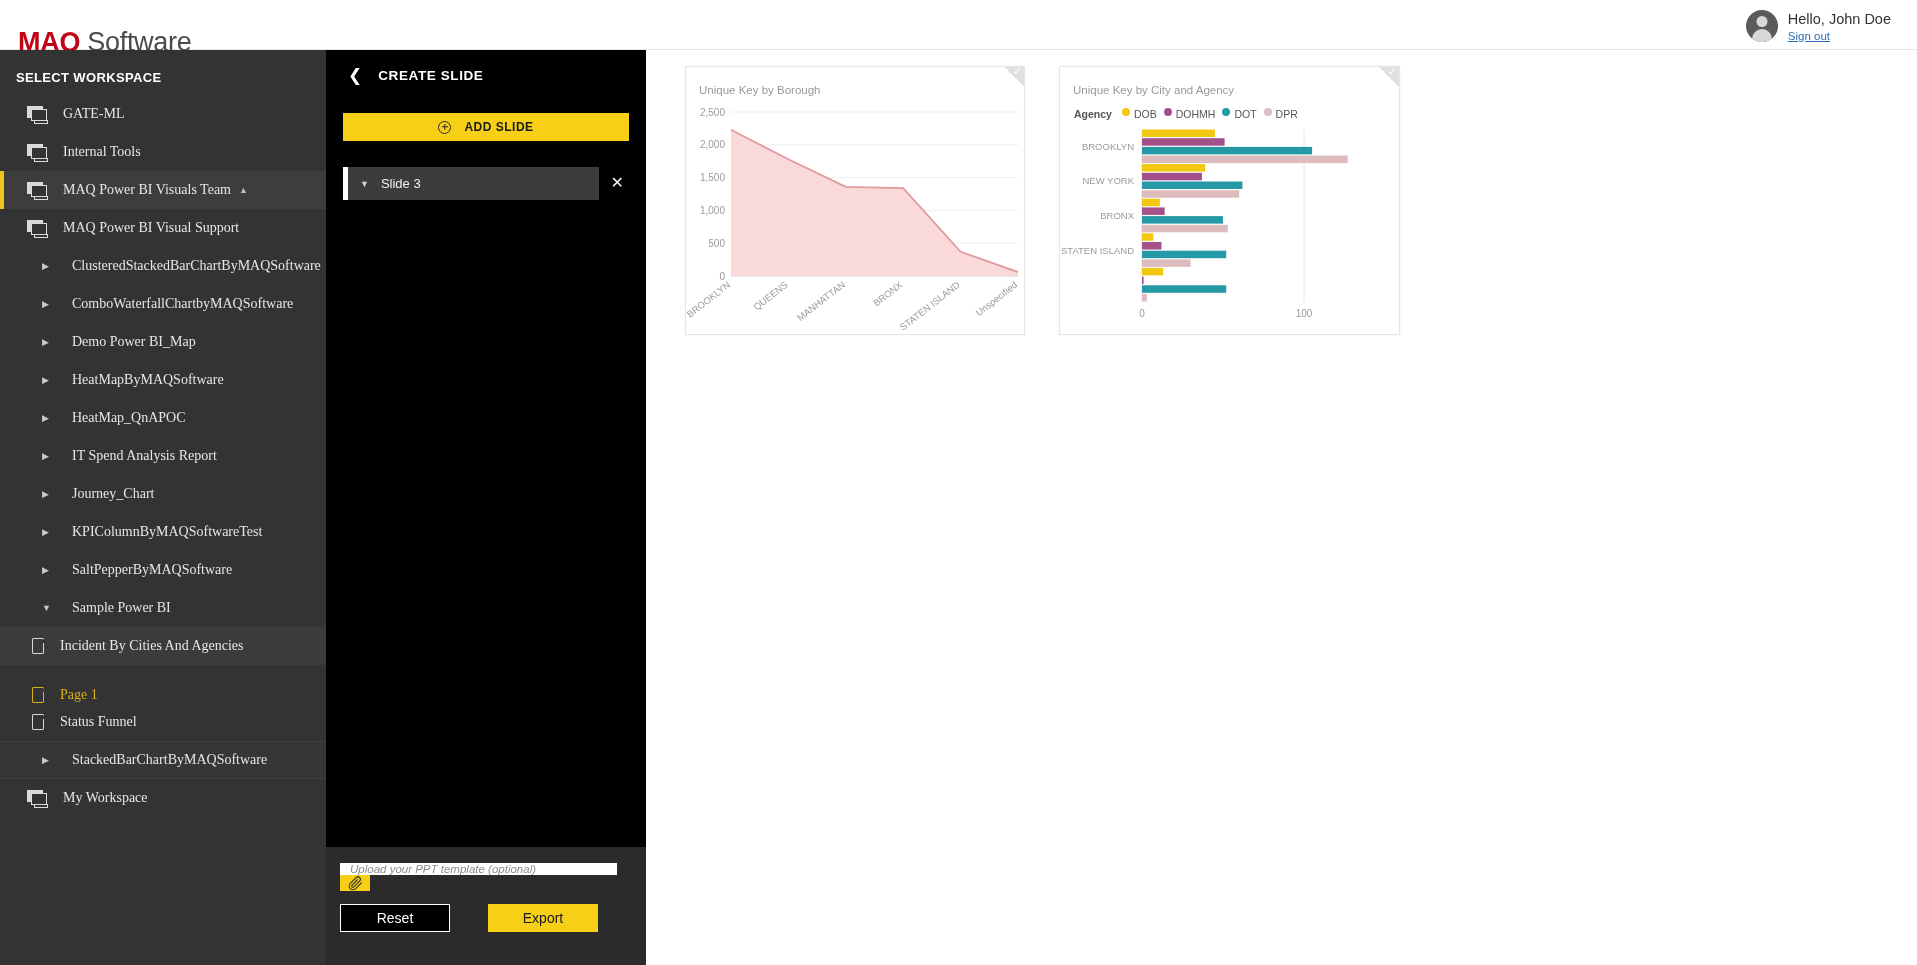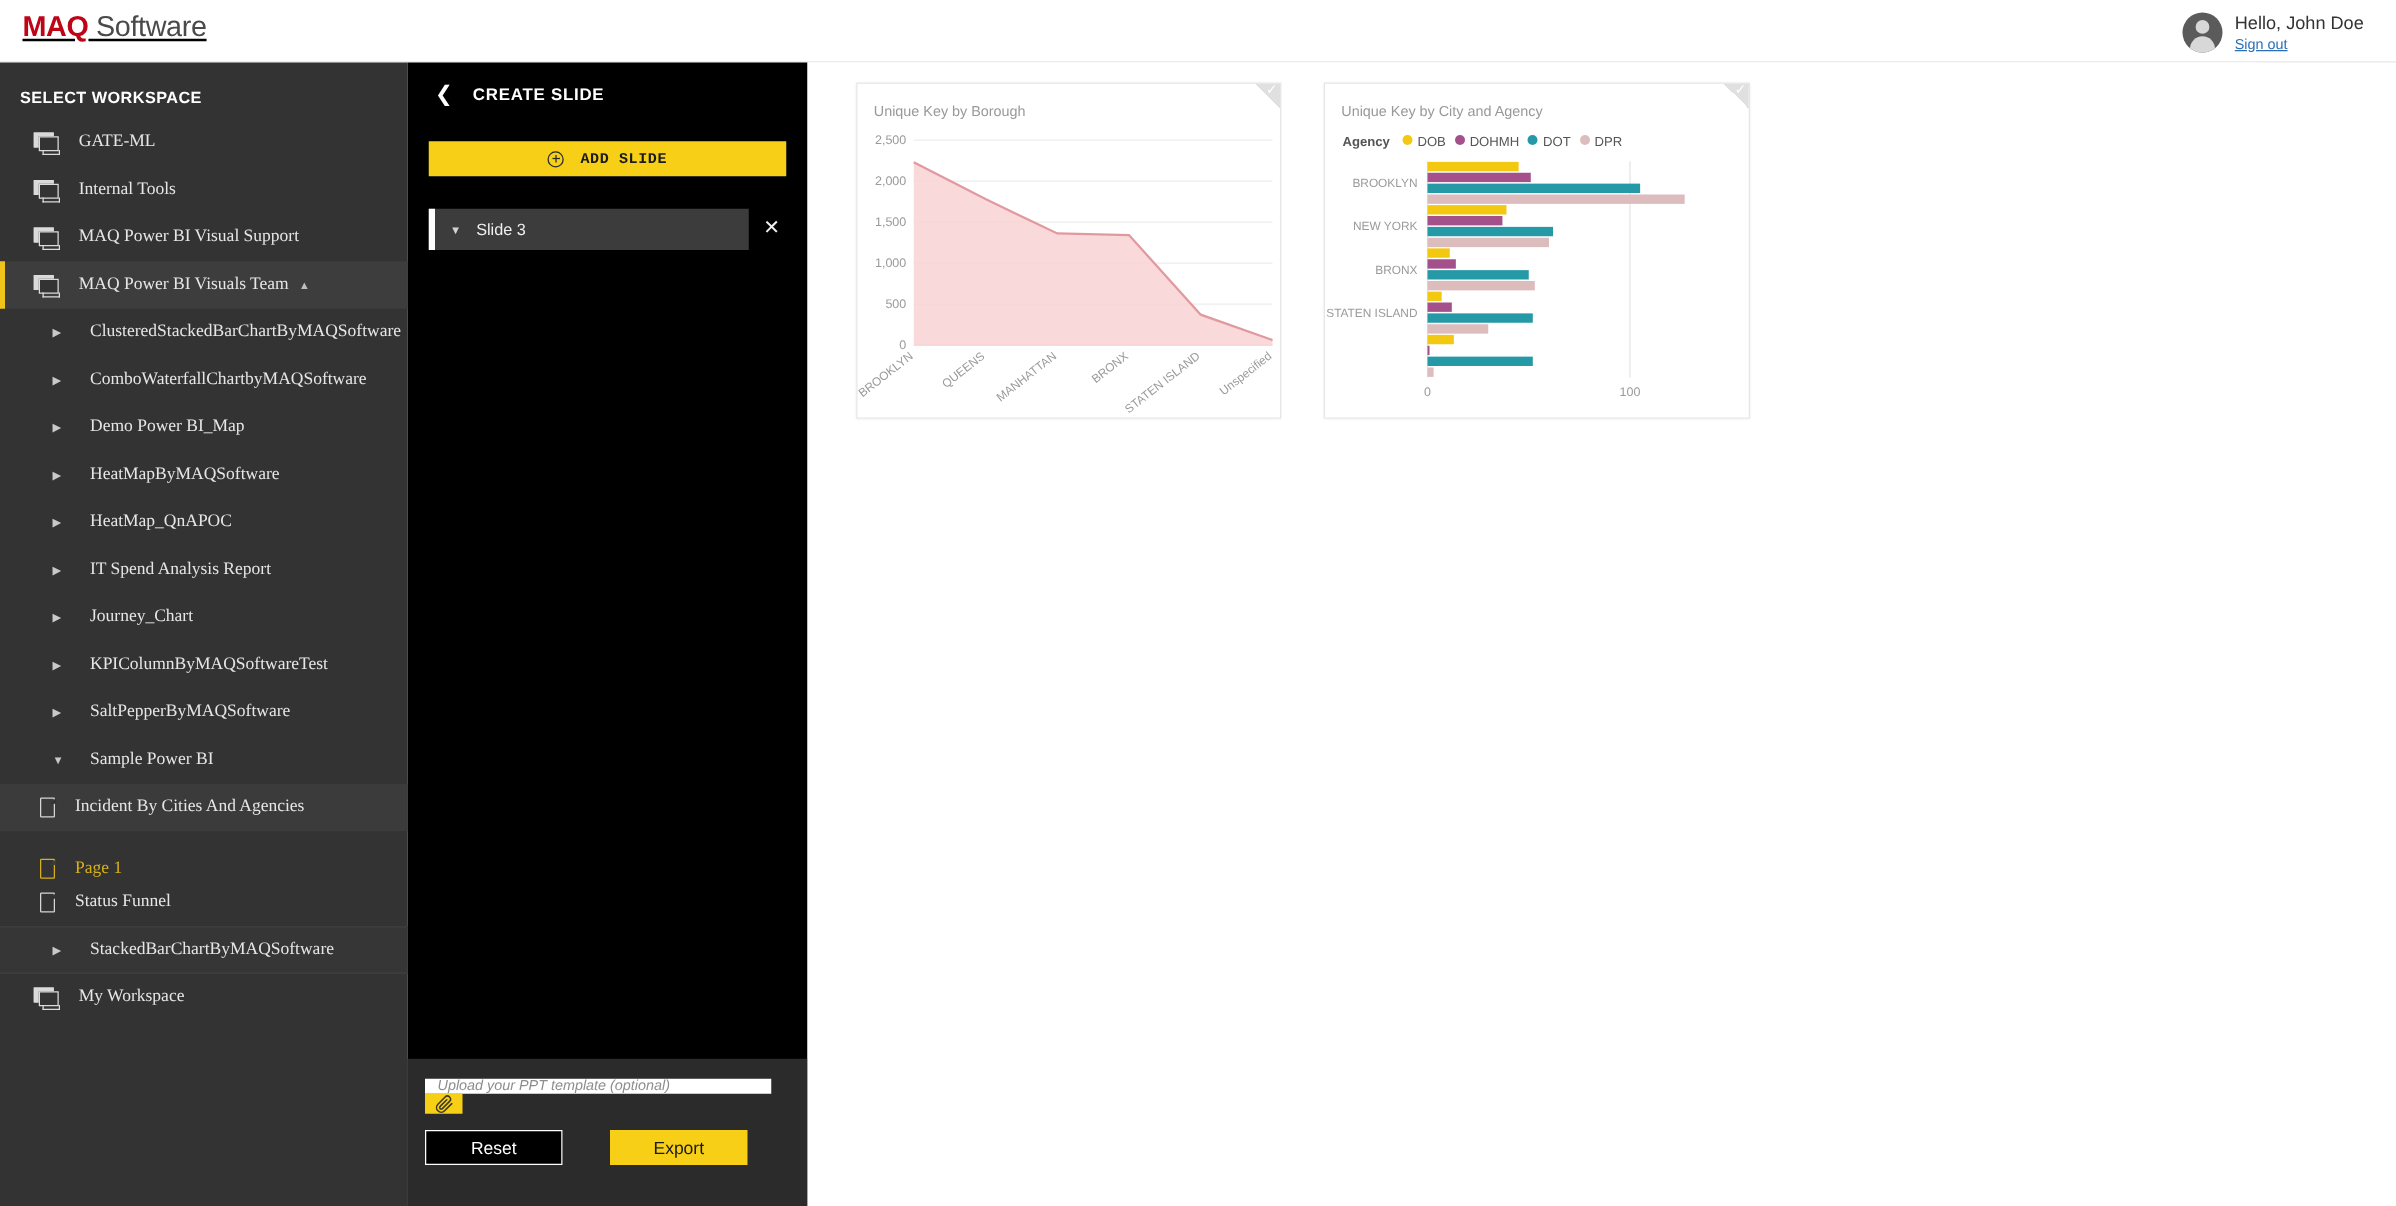--- a/index.html
+++ b/index.html
@@ -8,21 +8,21 @@
     font-family: "Liberation Sans", sans-serif;
     background: #ffffff; overflow: hidden;
   }
   body { position: relative; }
 
   
   .topbar {
     position: absolute; left: 0; top: 0; width: 1917px; height: 50px;
     background: #ffffff; border-bottom: 1px solid #e8e8e8;
   }
-  .logo { position: absolute; left: 18px; top: 8px; font-size: 23px; letter-spacing: -0.3px; text-decoration: underline; }
+  .logo { position: absolute; left: 18px; top: 27px; font-size: 27px; letter-spacing: -0.3px; text-decoration: underline; }
   .logo .maq { color: #c00418; font-weight: 700; }
   .logo .sw  { color: #4a4a4a; font-weight: 400; }
 
   .user-area { position: absolute; right: 26px; top: 6px; height: 40px; display: flex; align-items: center; gap: 10px; }
   .avatar {
     width: 32px; height: 32px; border-radius: 50%; background: #5b5b5b;
     position: relative; overflow: hidden; flex: none;
   }
   .avatar::before { content:""; position:absolute; left:50%; top:6px; width:11px; height:11px; border-radius:50%; background:#d8d8d8; transform:translateX(-50%); }
   .avatar::after  { content:""; position:absolute; left:50%; top:19px; width:20px; height:16px; border-radius:10px 10px 0 0; background:#d8d8d8; transform:translateX(-50%); }
@@ -77,21 +77,21 @@
     background: #000000;
   }
   .panel-head { display:flex; align-items:center; gap: 16px; padding: 17px 0 0 22px; }
   .back-arrow { color:#fff; font-size: 17px; line-height:1; cursor:pointer; }
   .panel-title { color:#fff; font-size: 13.5px; font-weight: 700; letter-spacing: .6px; }
 
   .add-slide {
     position:absolute; left:17px; top:63px; width:286px; height:28px;
     background:#f7cf16; border:none; cursor:pointer;
     display:flex; align-items:center; justify-content:center; gap:13px;
-    font-family:Liberation Mono, monospace; font-size:12px; font-weight:700;
+    font-family:Liberation Sans, sans-serif; font-size:12px; font-weight:700;
     color:#1a1a1a; letter-spacing:.5px;
   }
   .plus-circle {
     width: 13px; height: 13px; border:1.4px solid #2a2a2a; border-radius:50%;
     position:relative; flex:none;
   }
   .plus-circle::before, .plus-circle::after {
     content:""; position:absolute; background:#2a2a2a;
   }
   .plus-circle::before { left:50%; top:2.5px; width:1.4px; height:6px; transform:translateX(-50%); }
@@ -185,34 +185,34 @@
         </span>
       <span class="nav-label">GATE-ML</span>
     </div>
     <div class="nav-row ws">
       <span class="ico-ws">
           <b></b>
           <i></i>
         </span>
       <span class="nav-label">Internal Tools</span>
     </div>
+    <div class="nav-row ws active">
+      <span class="ico-ws">
+          <b></b>
+          <i></i>
+        </span>
+      <span class="nav-label">MAQ Power BI Visuals Team</span>
+      <span class="caret-up">▲</span>
+    </div>
     <div class="nav-row ws">
       <span class="ico-ws">
           <b></b>
           <i></i>
         </span>
       <span class="nav-label">MAQ Power BI Visual Support</span>
-    </div>
-    <div class="nav-row ws active">
-      <span class="ico-ws">
-          <b></b>
-          <i></i>
-        </span>
-      <span class="nav-label">MAQ Power BI Visuals Team</span>
-      <span class="caret-up">▲</span>
     </div>
 
     <div class="nav-row rep">
       <span class="tri">▶</span>
       <span class="nav-label">ClusteredStackedBarChartByMAQSoftware</span>
     </div>
     <div class="nav-row rep">
       <span class="tri">▶</span>
       <span class="nav-label">ComboWaterfallChartbyMAQSoftware</span>
     </div>

